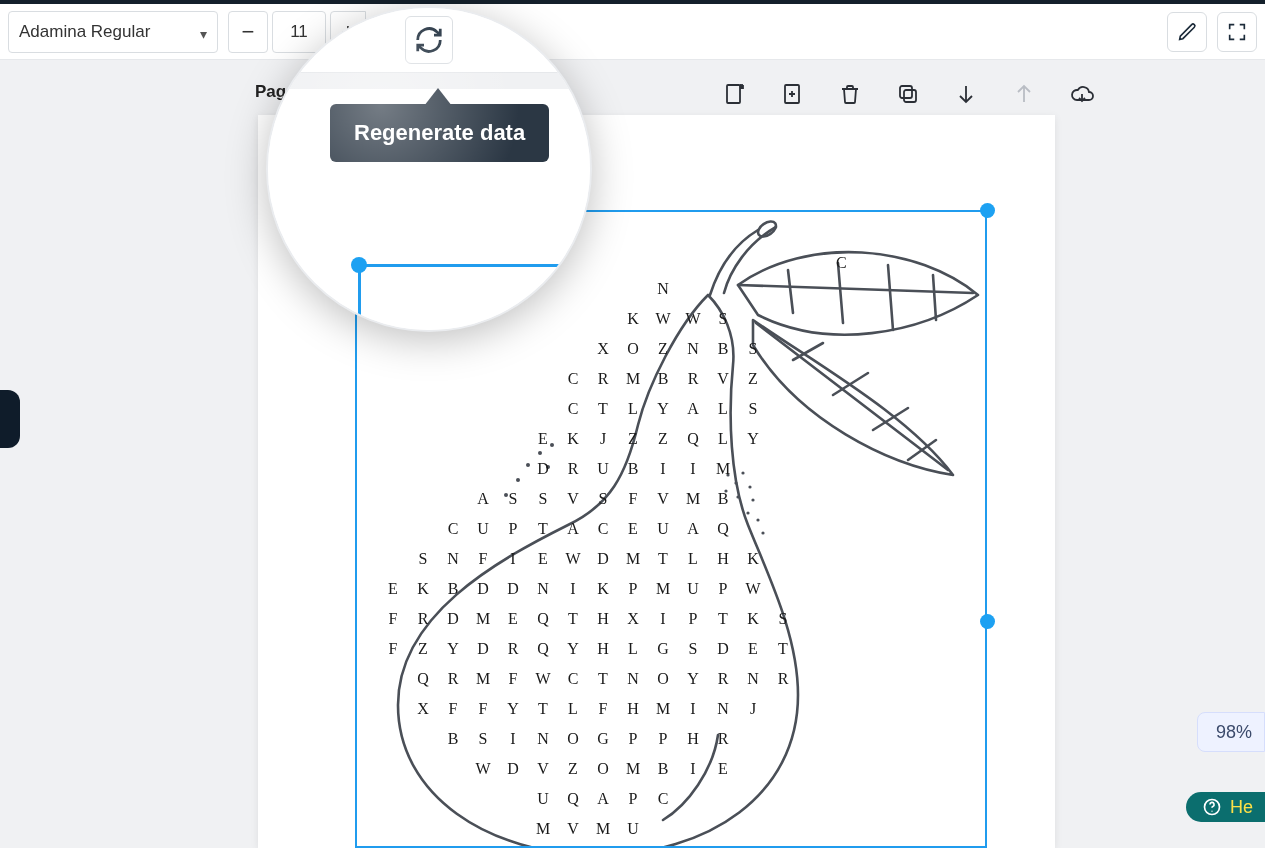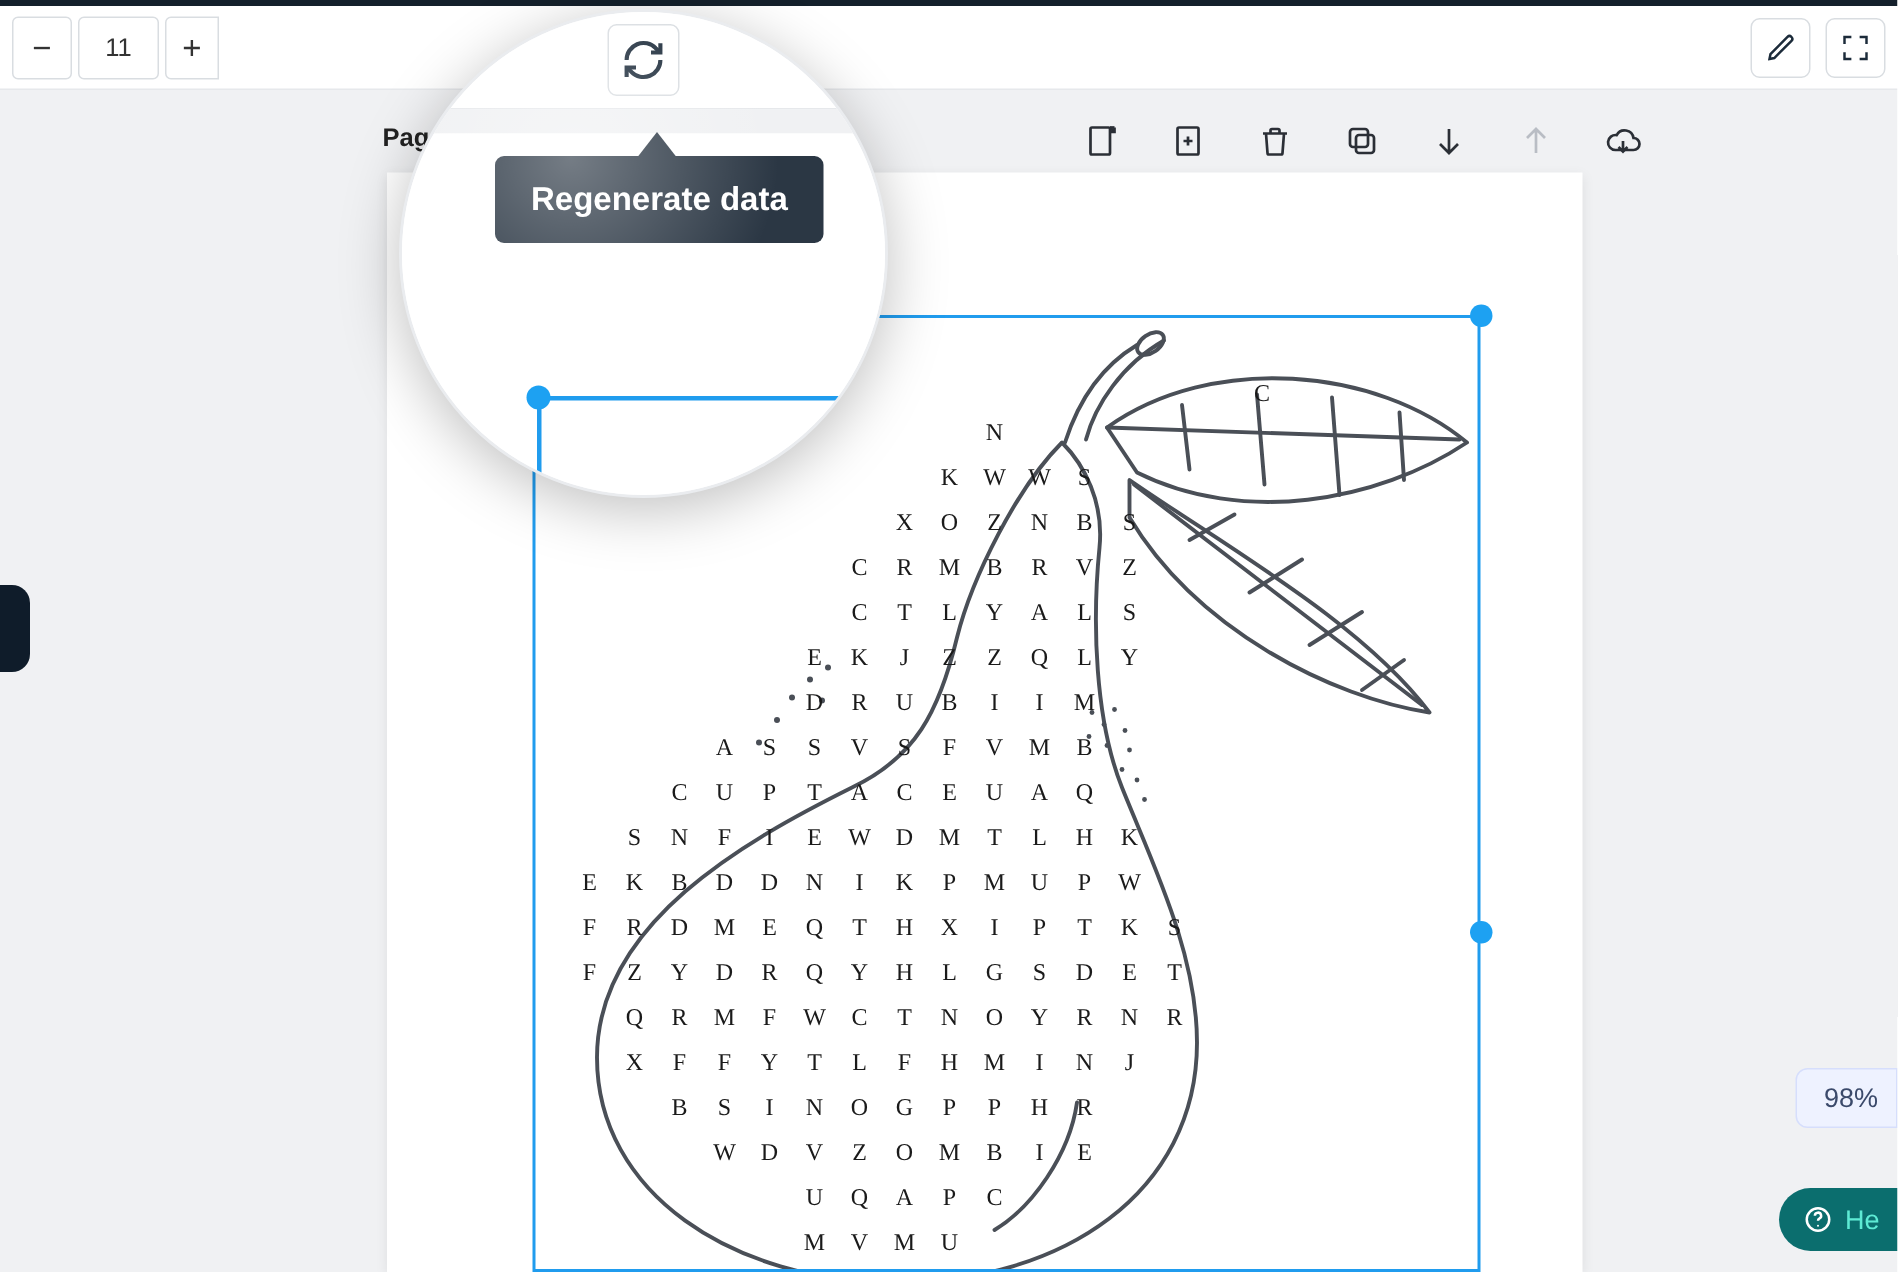--- a/index.html
+++ b/index.html
@@ -149,32 +149,36 @@
     background:#0f1c2a; border-radius:12px;
   }
 
   
   .percent-pill {
     position:absolute; right:0; top:712px; height:40px; padding:0 12px 0 18px;
     background:#eef2ff; border:1px solid #d6defc; border-radius:8px 0 0 8px;
     display:flex; align-items:center; font-size:18px; color:#3b4a6b; font-weight:500;
   }
   .help-pill {
-    position:absolute; right:0; top:792px; height:42px; padding:0 12px 0 16px;
-    background:#0b6e6e; color:#5eead4; border-radius:22px 0 0 22px;
+    position:absolute; right:0; top:792px; height:30px; padding:0 12px 0 16px;
+    background:#0b6e6e; color:#fde047; border-radius:22px 0 0 22px;
     display:flex; align-items:center; gap:8px; font-size:18px; font-weight:500;
   }
   .help-pill svg { width:20px; height:20px; stroke:#fff; fill:none; stroke-width:2; }
 </style>
 </head>
 <body>
 
 <div class="top-strip"></div>
 
 <div class="toolbar">
+  <div class="font-select">
+    <span>Adamina Regular</span>
+    <span class="chev">▾</span>
+  </div>
   <div class="size-group">
     <div class="sq-btn">
       <span>−</span>
     </div>
     <input class="size-input" value="11" style="">
     <div class="sq-btn plus-cut">
       <span>+</span>
     </div>
   </div>
 

